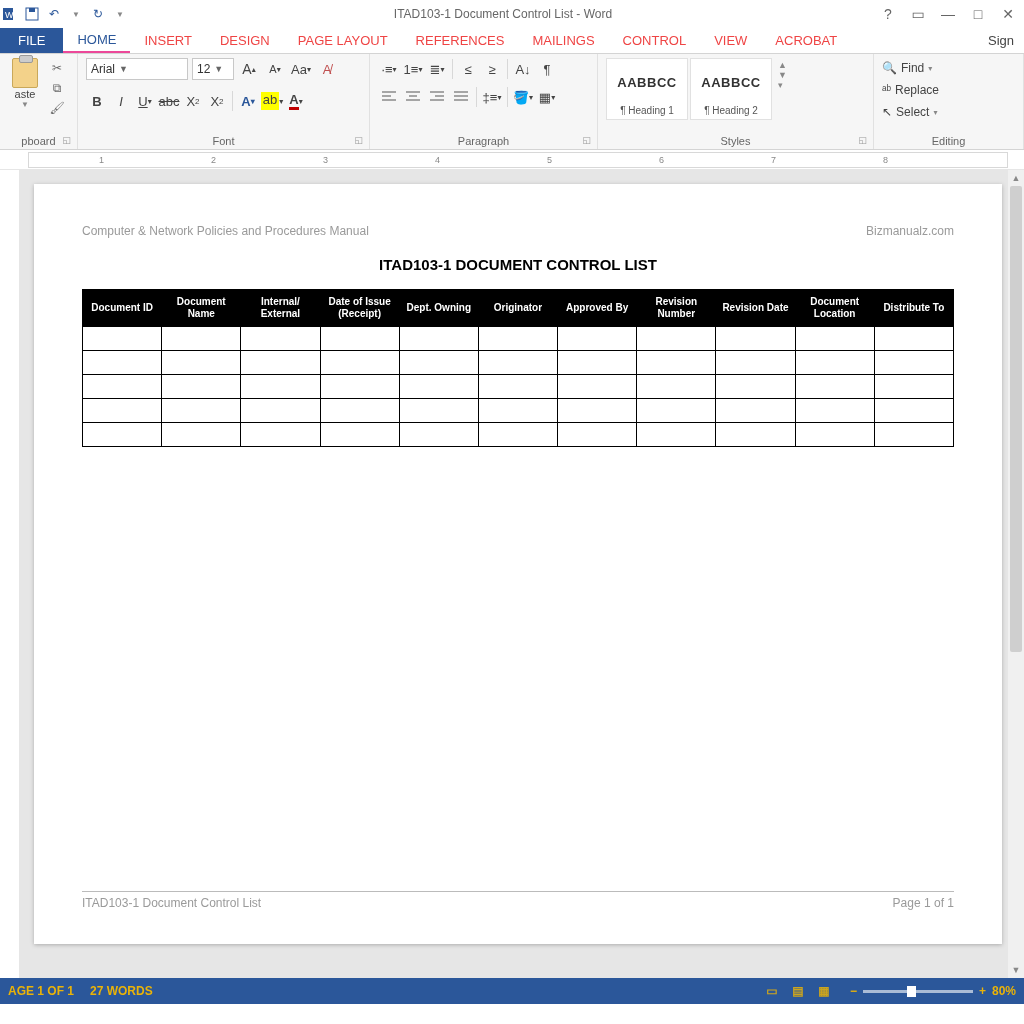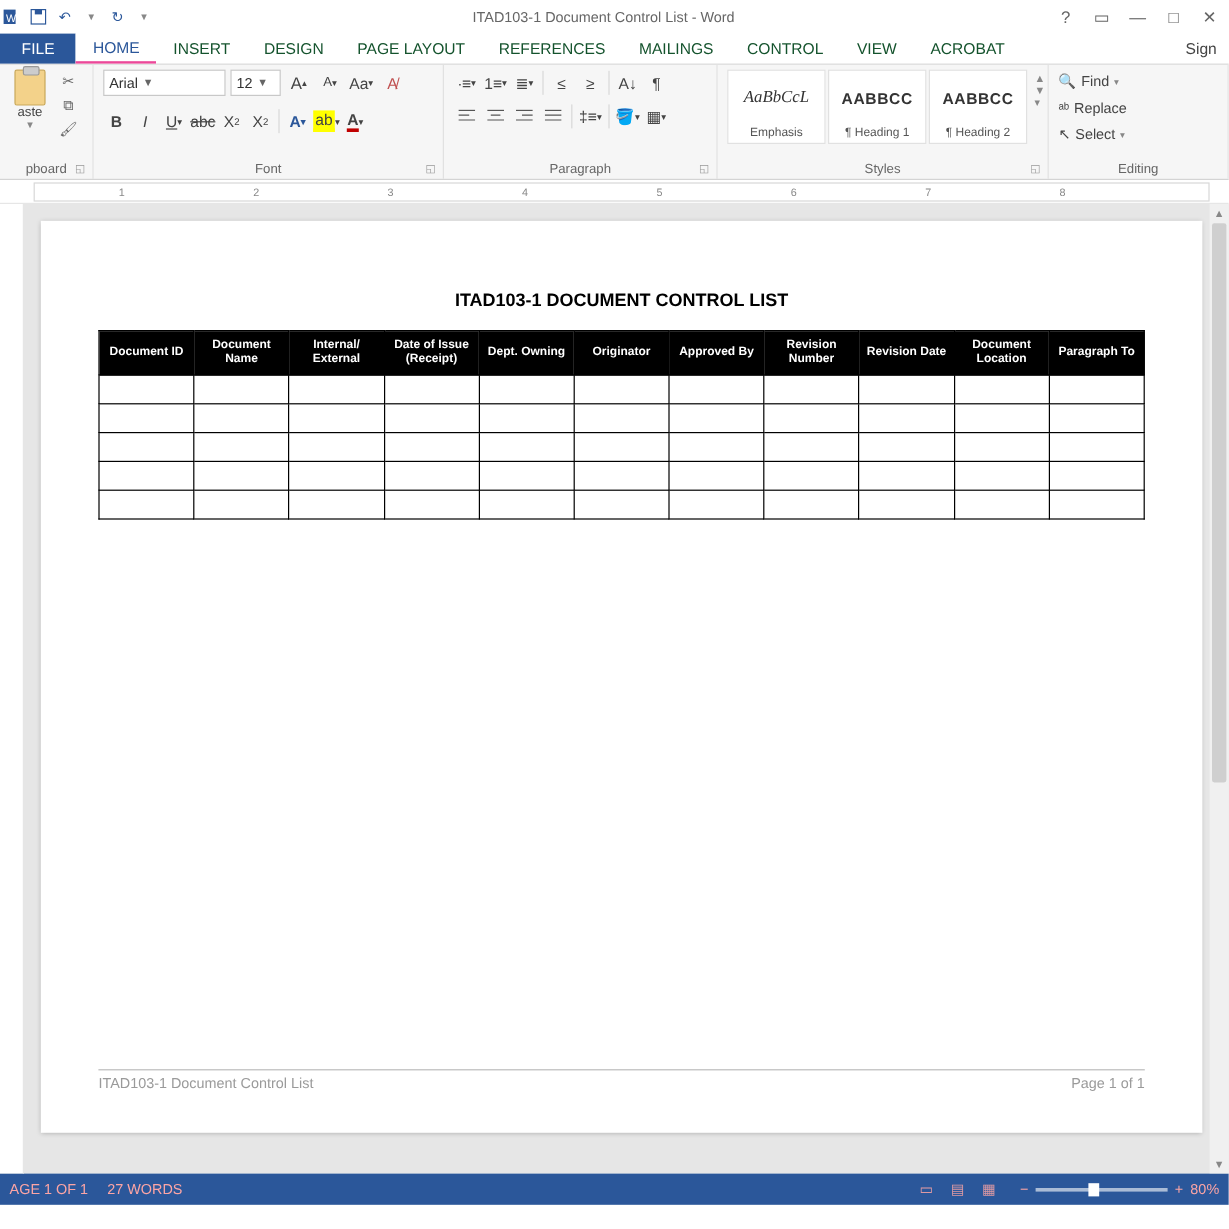--- a/index.html
+++ b/index.html
@@ -9,21 +9,21 @@
 .titlebar { height: 28px; background: #fff; display: flex; align-items: center; font-size: 12px; color: #666; }
 .titlebar .qat { display: flex; align-items: center; gap: 6px; padding-left: 2px; }
 .titlebar .qat .ic { width: 16px; height: 16px; display: inline-flex; align-items: center; justify-content: center; font-size: 12px; color: #2b579a; }
 .titlebar .title { flex: 1; text-align: center; color: #666; }
 .titlebar .winbtns { display: flex; gap: 10px; padding-right: 6px; font-size: 14px; color: #666; }
 .titlebar .winbtns span { width: 20px; text-align: center; }
 
 
 .tabs { height: 26px; display: flex; align-items: stretch; border-bottom: 1px solid #d4d4d4; font-size: 13px; }
 .tabs .file { background: #2b579a; color: #fff; padding: 0 18px; display: flex; align-items: center; font-weight: 400; }
-.tabs .tab { padding: 0 14px; display: flex; align-items: center; color: #14532d; cursor: default; }
+.tabs .tab { padding: 0 14px; display: flex; align-items: center; color: #ef4444; cursor: default; }
 .tabs .tab.active { color: #2b579a; border-bottom: 2px solid #ec4899; background: #fff; }
 .tabs .spacer { flex: 1; }
 .tabs .signin { padding: 0 10px; display: flex; align-items: center; color: #444; }
 
 
 .ribbon { height: 96px; background: #f6f6f6; border-bottom: 1px solid #d4d4d4; display: flex; }
 .group { border-right: 1px solid #e1e1e1; padding: 4px 8px 2px 8px; display: flex; flex-direction: column; }
 .group .body { flex: 1; display: flex; gap: 6px; align-items: flex-start; }
 .group .label { font-size: 11px; color: #666; text-align: center; padding-top: 2px; position: relative; }
 .group .label .dlg { position: absolute; right: -2px; top: 2px; font-size: 9px; color: #999; }
@@ -76,21 +76,21 @@
 .tbl { width: 100%; border-collapse: collapse; table-layout: fixed; }
 .tbl th { background: #000; color: #fff; font-size: 10px; font-weight: bold; padding: 6px 4px; border: 1px solid #000; line-height: 1.2; }
 .tbl td { border: 1px solid #000; height: 24px; }
 .doc-footer { position: absolute; bottom: 34px; left: 48px; right: 48px; border-top: 1px solid #bbb; padding-top: 4px; display: flex; justify-content: space-between; font-family: "Times New Roman", serif; font-size: 12px; color: #9a9a9a; }
 .vscroll { width: 16px; background: #f0f0f0; display: flex; flex-direction: column; }
 .vscroll .arr { height: 16px; display: flex; align-items: center; justify-content: center; font-size: 9px; color: #888; }
 .vscroll .track { flex: 1; position: relative; }
 .vscroll .thumb { position: absolute; left: 2px; right: 2px; top: 0; height: 60%; background: #cfcfcf; border-radius: 2px; }
 
 
-.status { height: 26px; background: #2b579a; color: #fca5a5; display: flex; align-items: center; font-size: 12px; padding: 0 8px; gap: 16px; }
+.status { height: 26px; background: #2b579a; color: #eab308; display: flex; align-items: center; font-size: 12px; padding: 0 8px; gap: 16px; font-weight: bold; }
 .status .sp { flex: 1; }
 .status .viewbtns { display: flex; gap: 6px; align-items: center; }
 .status .vb { width: 20px; height: 16px; display: inline-flex; align-items: center; justify-content: center; opacity: .85; }
 .zoom { display: flex; align-items: center; gap: 6px; }
 .zoom .slider { width: 110px; height: 3px; background: rgba(255,255,255,.6); position: relative; }
 .zoom .slider .knob { position: absolute; top: -4px; left: 40%; width: 9px; height: 11px; background: #fff; }
 </style>
 </head>
 <body>
 
@@ -252,24 +252,20 @@
         <span class="btnic">▦<span style="font-size:8px">▾</span></span>
       </div>
     </div>
     <div class="label"><span>Paragraph</span><span class="dlg">◱</span></div>
   </div>
 
   <div class="group" style="width:276px">
     <div class="body">
       <div class="styles-list">
         <div class="style-item">
-          <div class="preview" style="font-style:italic">AaBbCcL</div>
-          <div class="nm">Emphasis</div>
-        </div>
-        <div class="style-item">
           <div class="preview bold">AABBCC</div>
           <div class="nm">¶ Heading 1</div>
         </div>
         <div class="style-item">
           <div class="preview bold">AABBCC</div>
           <div class="nm">¶ Heading 2</div>
         </div>
       </div>
       <div class="styles-more">
           <span>▲</span>
@@ -314,35 +310,39 @@
       <span class="tick" style="left: 630px;">6</span>
       <span class="tick" style="left: 742px;">7</span>
       <span class="tick" style="left: 854px;">8</span>
     </div>
 </div>
 
 <div class="docarea">
   <div class="vruler"></div>
   <div class="canvas">
     <div class="page">
+      <div class="doc-header">
+        <span>Computer &amp; Network Policies and Procedures Manual</span>
+        <span>Bizmanualz.com</span>
+      </div>
       <div class="doc-title">ITAD103-1   DOCUMENT CONTROL LIST</div>
       <table class="tbl">
         <thead>
             <tr id="thr">
               <th>Document ID</th>
               <th>Document Name</th>
               <th>Internal/ External</th>
               <th>Date of Issue (Receipt)</th>
               <th>Dept. Owning</th>
               <th>Originator</th>
               <th>Approved By</th>
               <th>Revision Number</th>
               <th>Revision Date</th>
               <th>Document Location</th>
-              <th>Paragraph To</th>
+              <th>Distribute To</th>
             </tr>
           </thead>
         <tbody id="tb">
             <tr>
               <td></td>
               <td></td>
               <td></td>
               <td></td>
               <td></td>
               <td></td>

